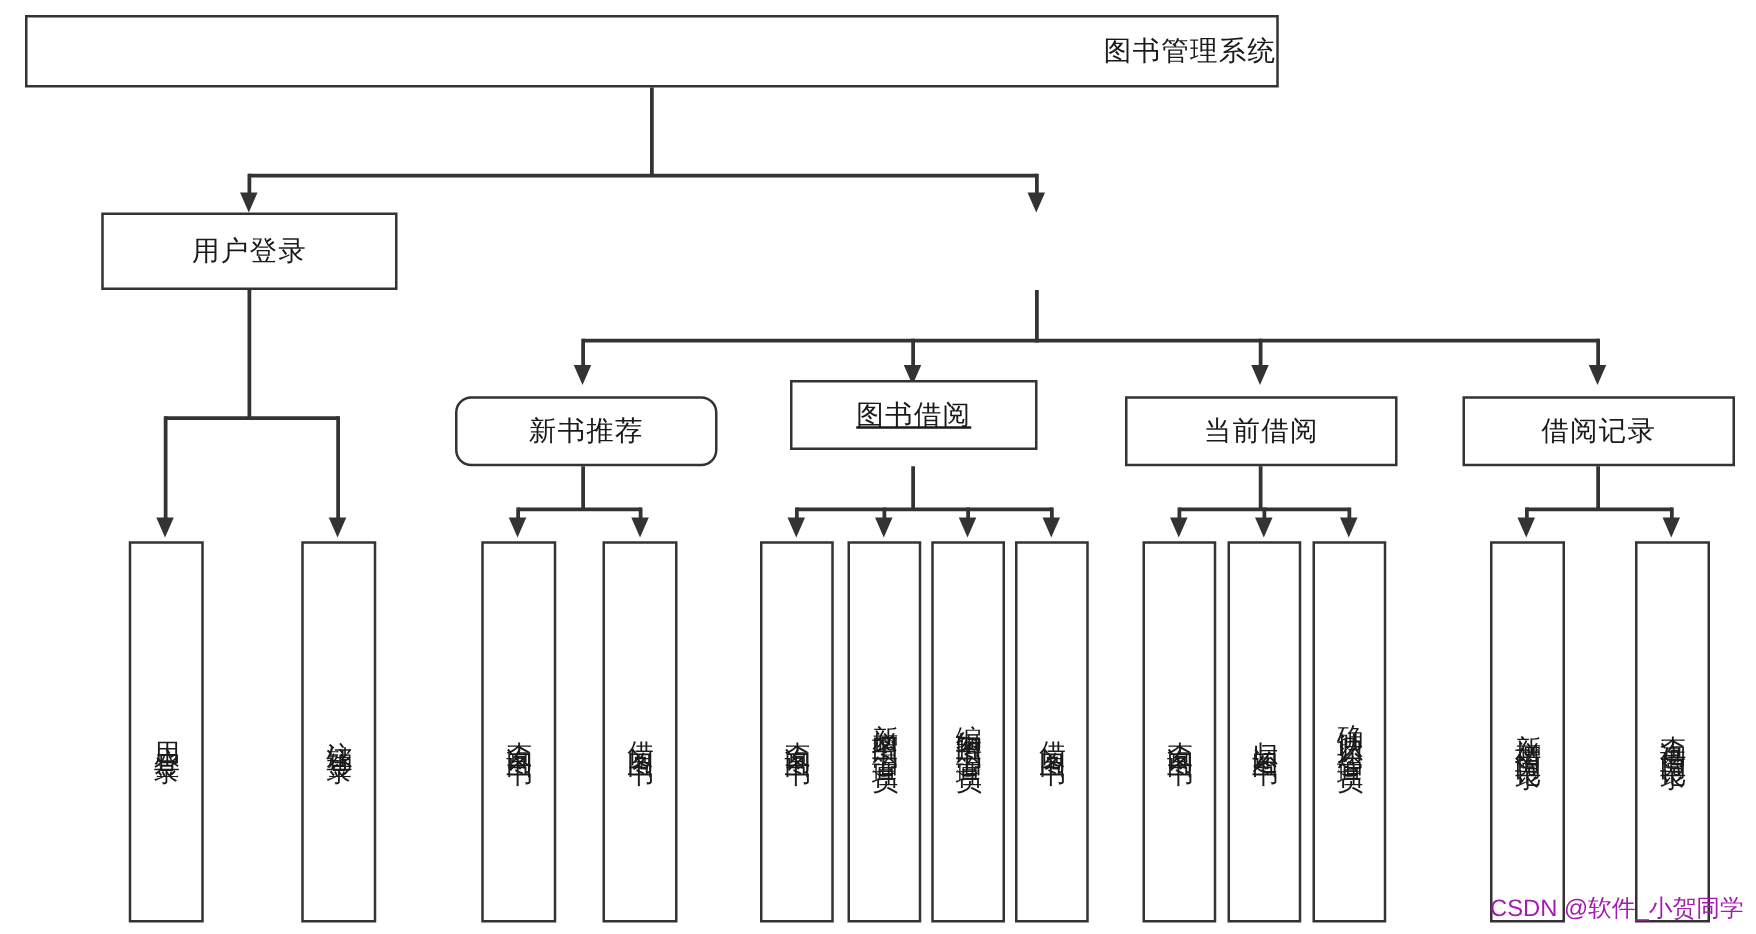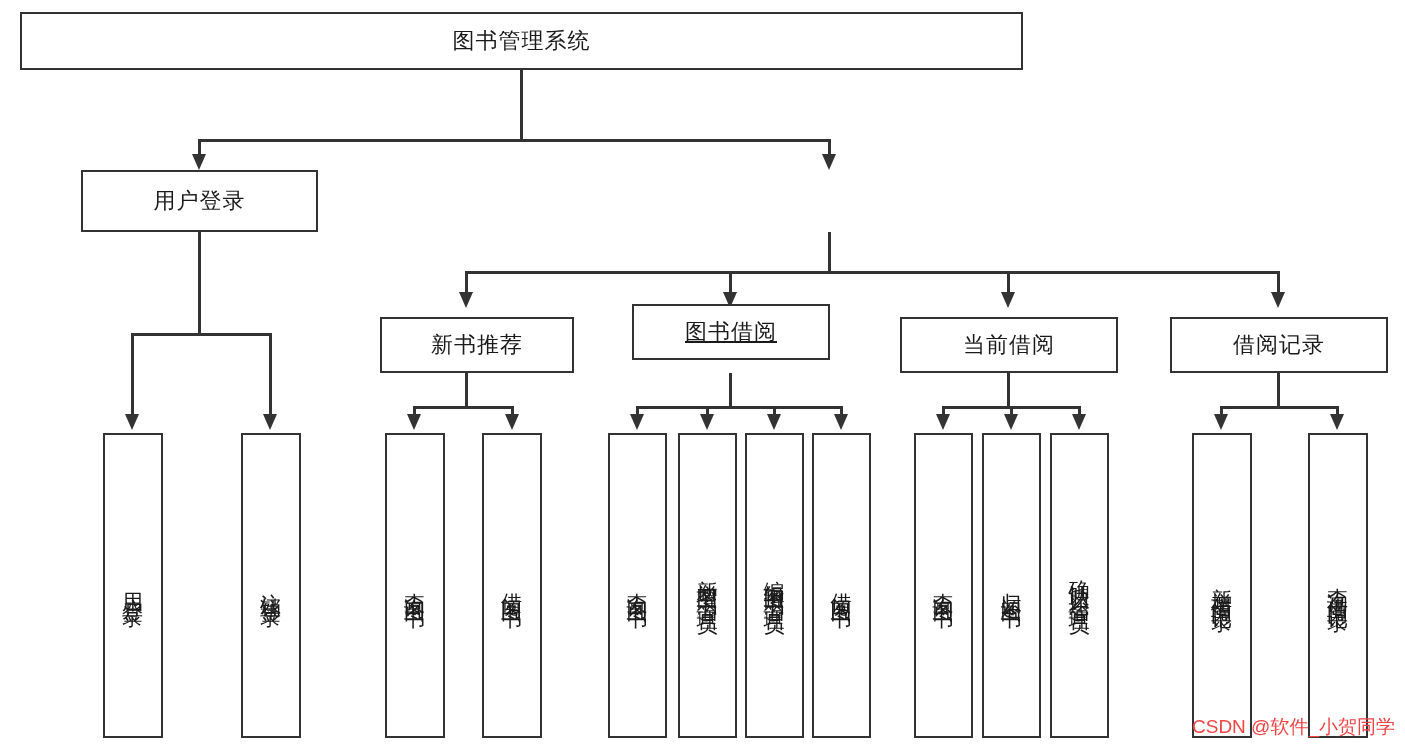--- a/index.html
+++ b/index.html
@@ -63,31 +63,31 @@
     width: 0;
     height: 0;
     border-left: 7px solid transparent;
     border-right: 7px solid transparent;
     border-top: 16px solid #333333;
   }
   
   #watermark {
     position: absolute;
     font-size: 19px;
-    color: #ef4444;
+    color: #a21caf;
     white-space: nowrap;
     pointer-events: none;
   }
 </style>
 </head>
 <body>
 
 <div id="canvas">
 
-  <div class="node h" style="left:20px; top:12px; width:1003px; height:58px;">
+  <div class="node h" style="left:20px; top:12px; width:1003px; height:58px;justify-content:flex-end;">
     <span class="htext">图书管理系统</span>
   </div>
 
   <div class="vline" style="left:520px; top:70px; height:70px;"></div>
 
   <div class="hline" style="left:199px; top:139px; width:631px;"></div>
 
   <div class="vline" style="left:198px; top:139px; height:16px;"></div>
   <div class="arrow" style="left:192px; top:154px;"></div>
 
@@ -110,21 +110,21 @@
   <div class="hline" style="left:466px; top:271px; width:813px;"></div>
   <div class="vline" style="left:465px; top:271px; height:22px;"></div>
   <div class="arrow" style="left:459px; top:292px;"></div>
   <div class="vline" style="left:729px; top:271px; height:22px;"></div>
   <div class="arrow" style="left:723px; top:292px;"></div>
   <div class="vline" style="left:1007px; top:271px; height:22px;"></div>
   <div class="arrow" style="left:1001px; top:292px;"></div>
   <div class="vline" style="left:1277px; top:271px; height:22px;"></div>
   <div class="arrow" style="left:1271px; top:292px;"></div>
 
-  <div class="node h" style="left:380px; top:317px; width:194px; height:56px;">
+  <div class="node h" style="left:364px; top:317px; width:210px; height:56px;border-radius:13px;">
     <span class="htext">新书推荐</span>
   </div>
 
   <div class="node h" style="left:632px; top:304px; width:198px; height:56px;text-decoration:underline;">
     <span class="htext">图书借阅</span>
   </div>
 
   <div class="node h" style="left:1170px; top:317px; width:218px; height:56px;">
     <span class="htext">借阅记录</span>
   </div>

